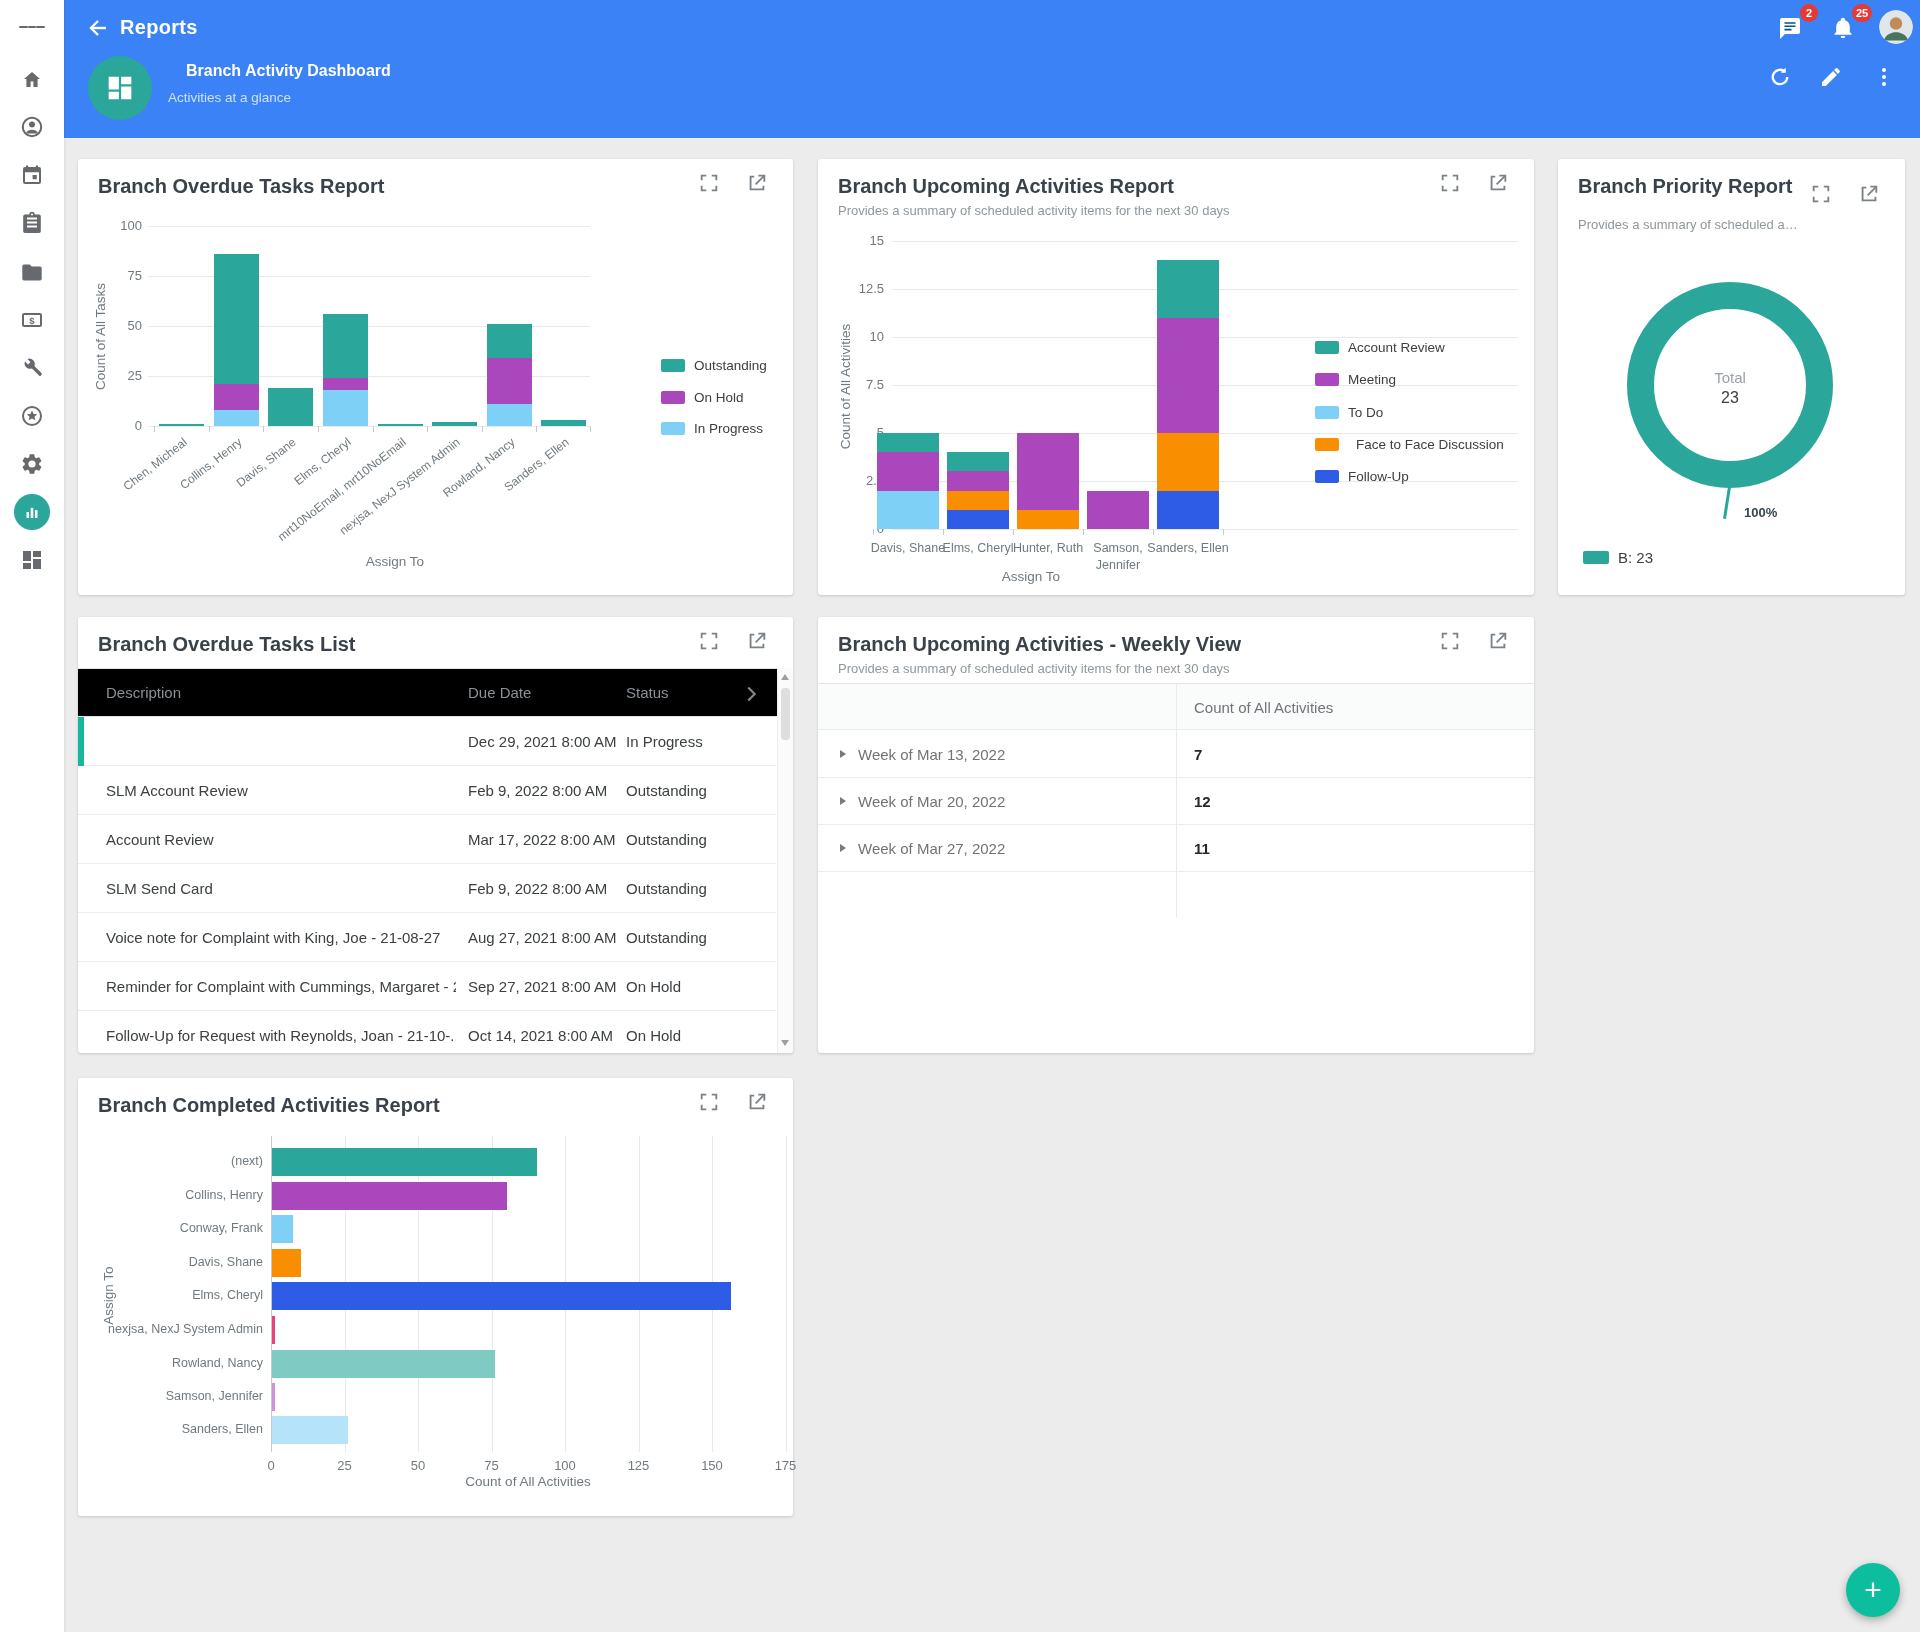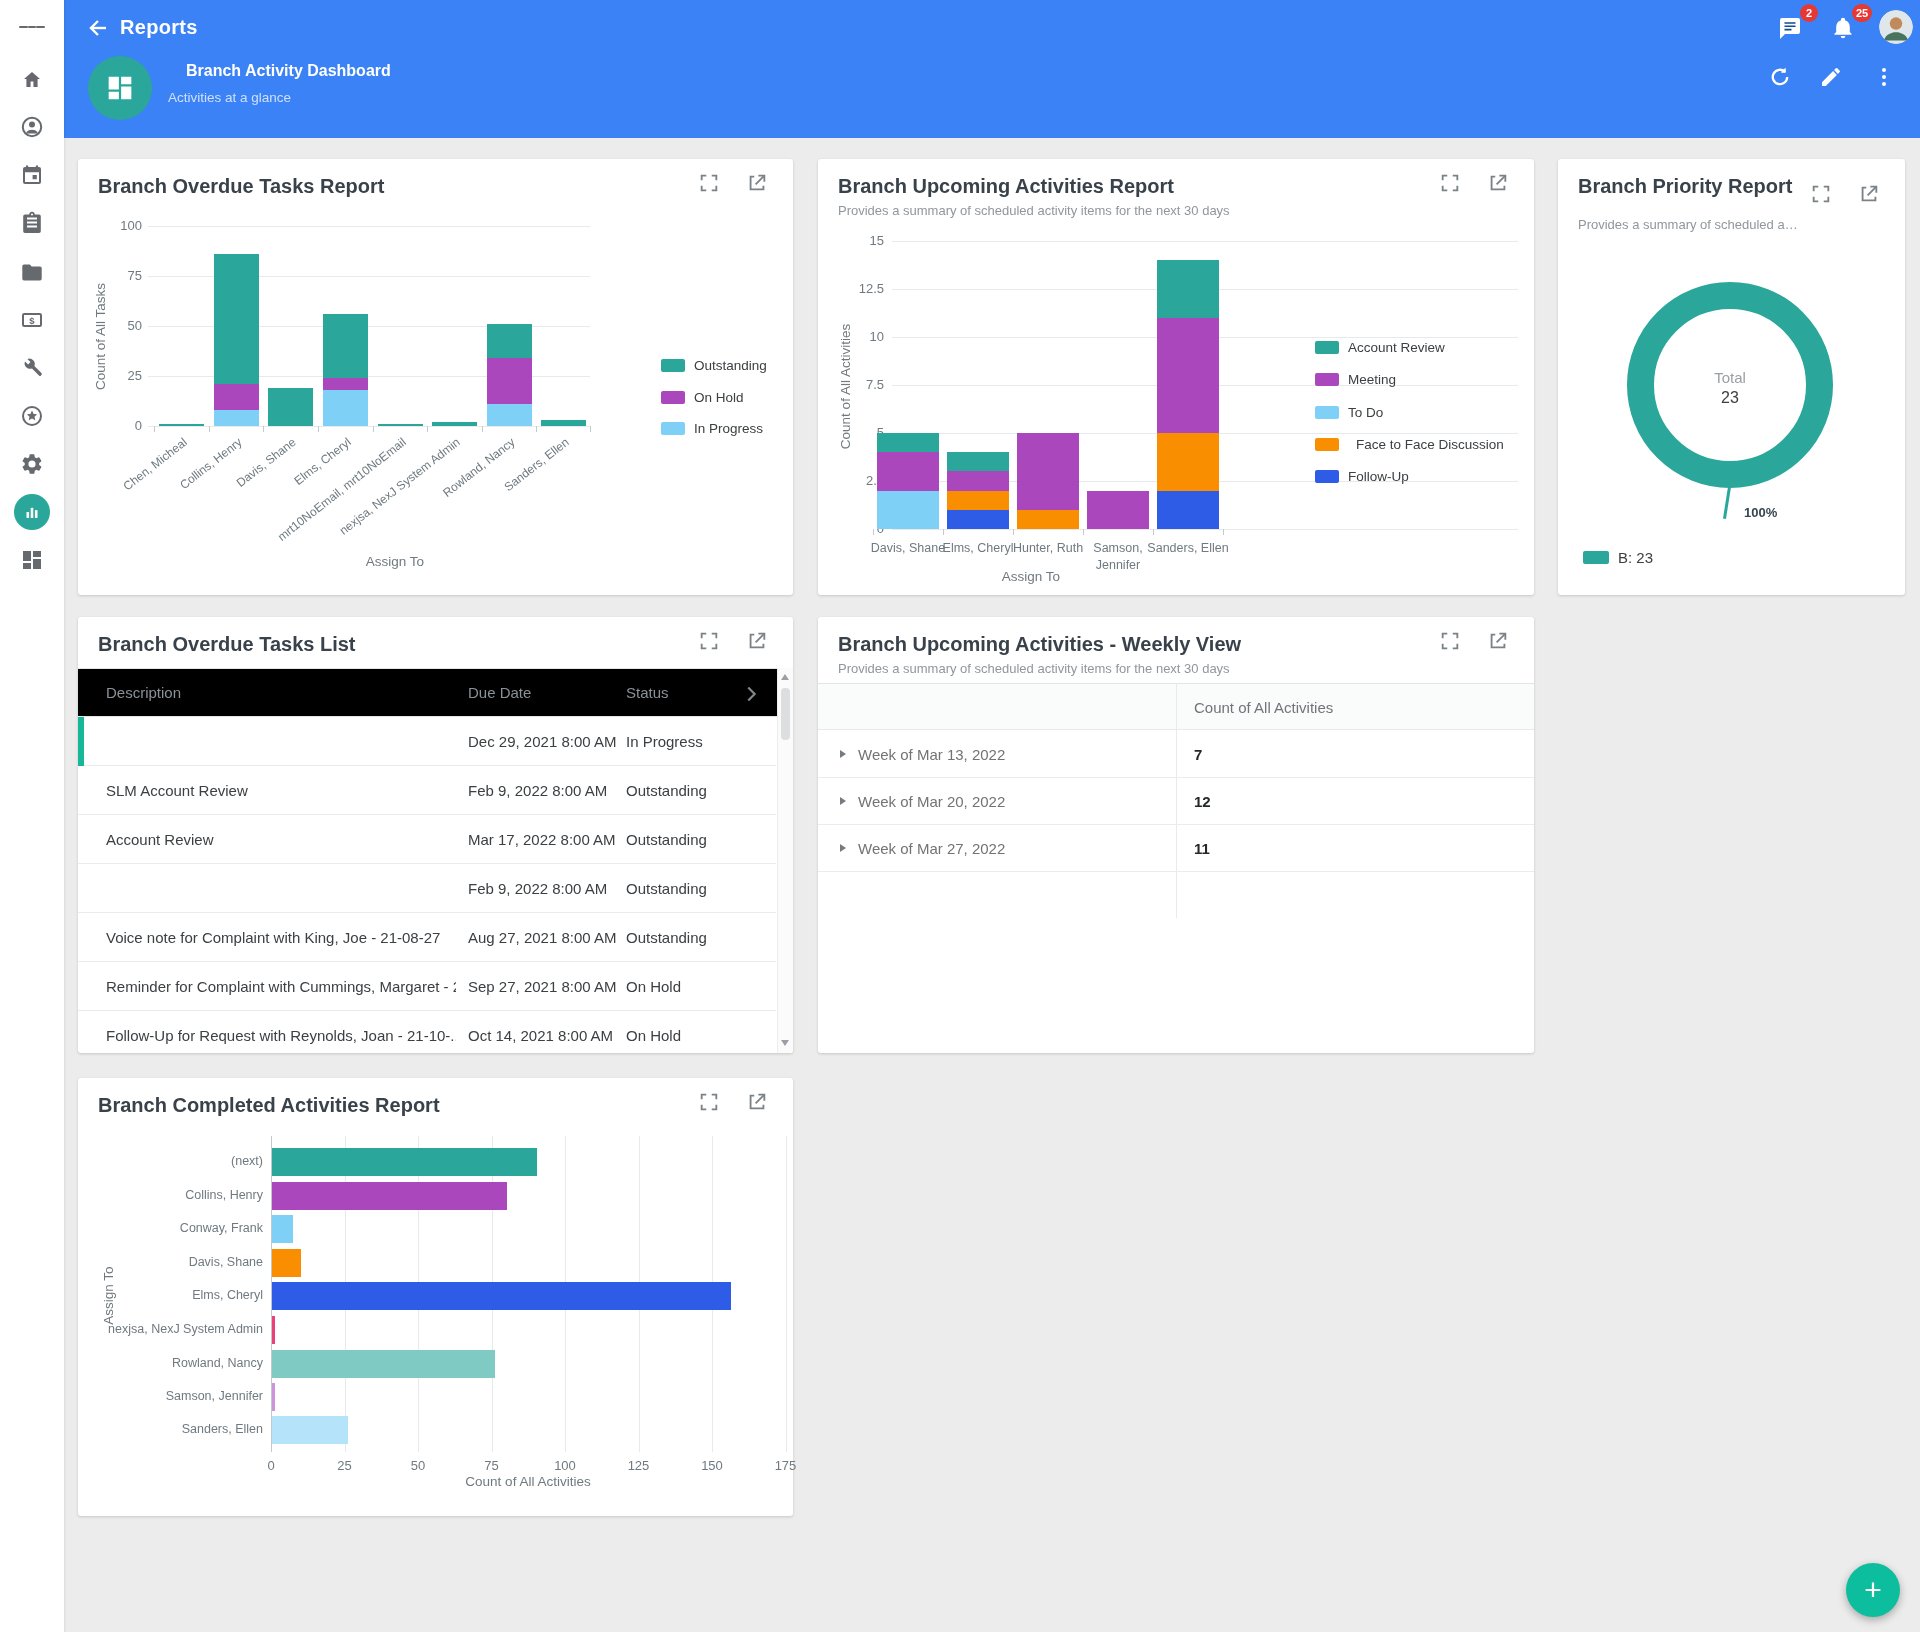--- a/index.html
+++ b/index.html
@@ -374,20 +374,21 @@
         <div class="cell c-desc">SLM Account Review</div>
         <div class="cell c-due">Feb 9, 2022 8:00 AM</div>
         <div class="cell c-status">Outstanding</div>
       </div>
       <div class="lrow" style="top: 198px;">
         <div class="cell c-desc">Account Review</div>
         <div class="cell c-due">Mar 17, 2022 8:00 AM</div>
         <div class="cell c-status">Outstanding</div>
       </div>
       <div class="lrow" style="top: 247px;">
+        <div class="cell c-desc">SLM Send Card</div>
         <div class="cell c-due">Feb 9, 2022 8:00 AM</div>
         <div class="cell c-status">Outstanding</div>
       </div>
       <div class="lrow" style="top: 296px;">
         <div class="cell c-desc">Voice note for Complaint with King, Joe - 21-08-27</div>
         <div class="cell c-due">Aug 27, 2021 8:00 AM</div>
         <div class="cell c-status">Outstanding</div>
       </div>
       <div class="lrow" style="top: 345px;">
         <div class="cell c-desc">Reminder for Complaint with Cummings, Margaret - 2...</div>

